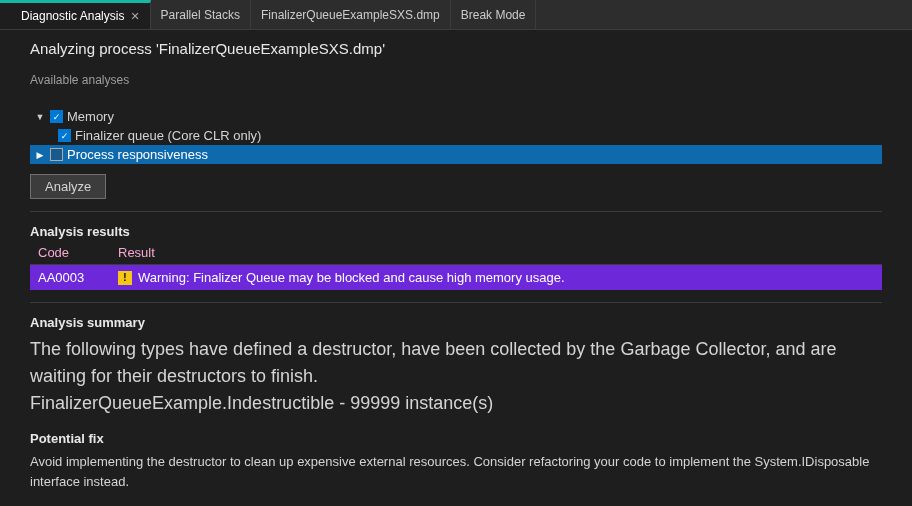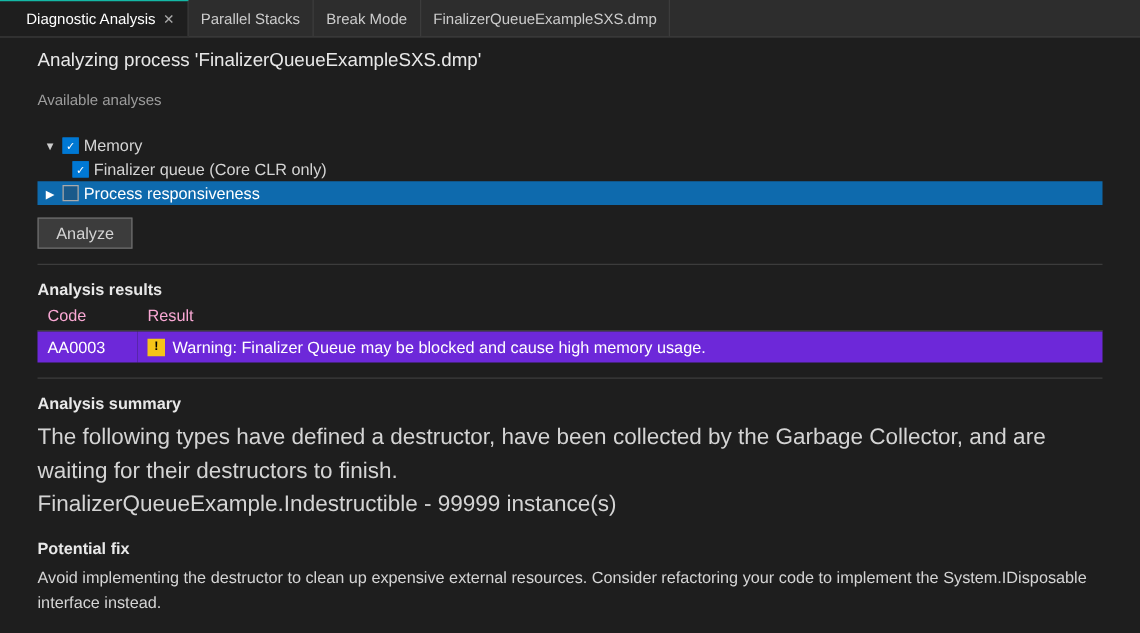--- a/index.html
+++ b/index.html
@@ -29,21 +29,21 @@
       height: 100%;
       color: #ccc;
       cursor: pointer;
       font-size: 12px;
       border-right: 1px solid #3c3c3c;
       white-space: nowrap;
     }
     .tab.active {
       background: #1e1e1e;
       color: #fff;
-      border-top: 1px solid #14b8a6;
+      border-top: 3px solid #14b8a6;
       padding-left: 21px;
     }
     .tab .close-btn {
       font-size: 11px;
       color: #aaa;
       cursor: pointer;
     }
 
     
     .main {
@@ -220,24 +220,24 @@
 
 <div class="tab-bar">
   <div class="tab active">
     <span>Diagnostic Analysis</span>
     <span class="close-btn">✕</span>
   </div>
   <div class="tab">
     <span>Parallel Stacks</span>
   </div>
   <div class="tab">
+    <span>FinalizerQueueExampleSXS.dmp</span>
+  </div>
+  <div class="tab">
     <span>Break Mode</span>
-  </div>
-  <div class="tab">
-    <span>FinalizerQueueExampleSXS.dmp</span>
   </div>
 </div>
 
 <div class="main">
 
   
   <div class="page-title">Analyzing process 'FinalizerQueueExampleSXS.dmp'</div>
 
   
   <div class="section-label">Available analyses</div>

